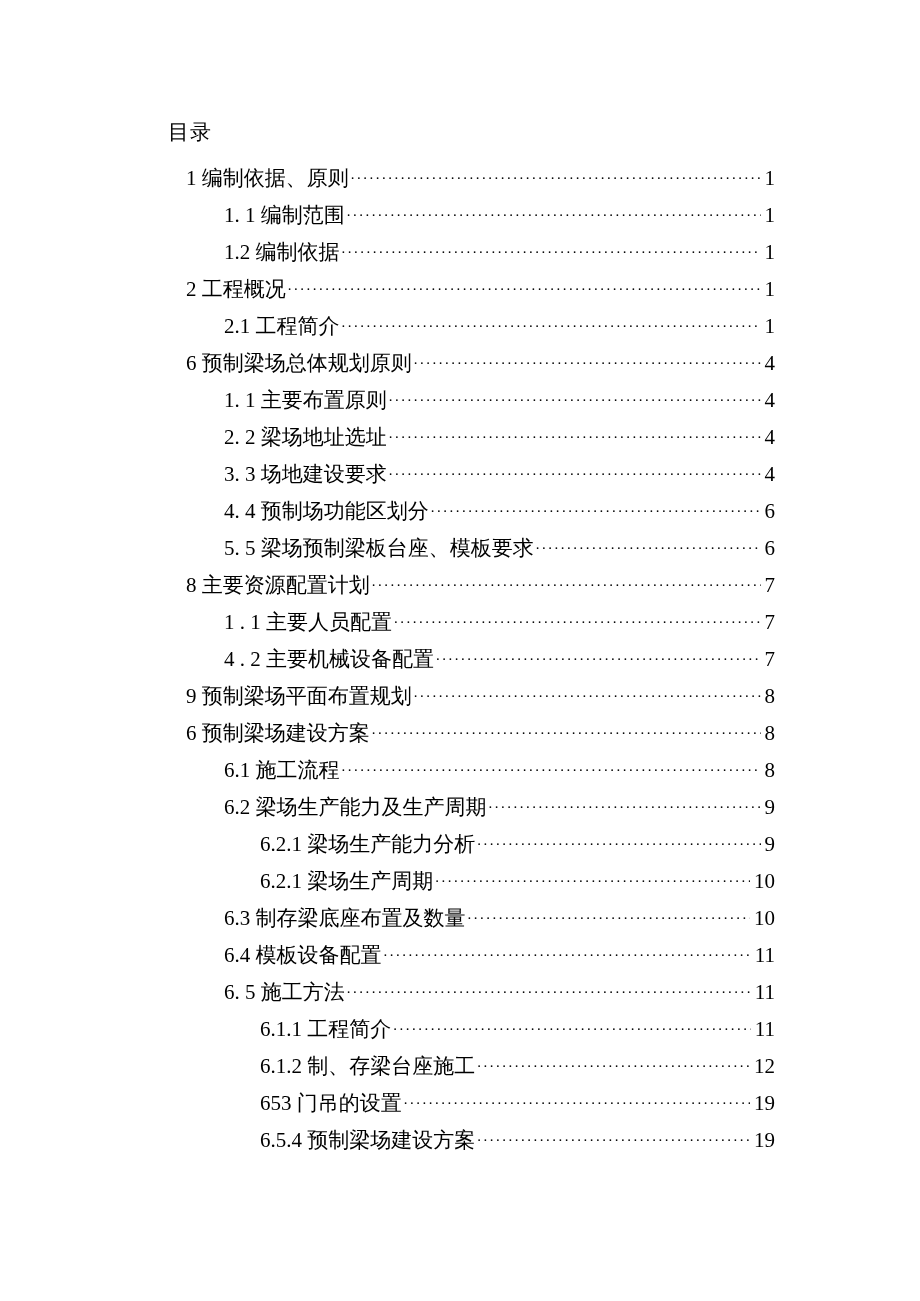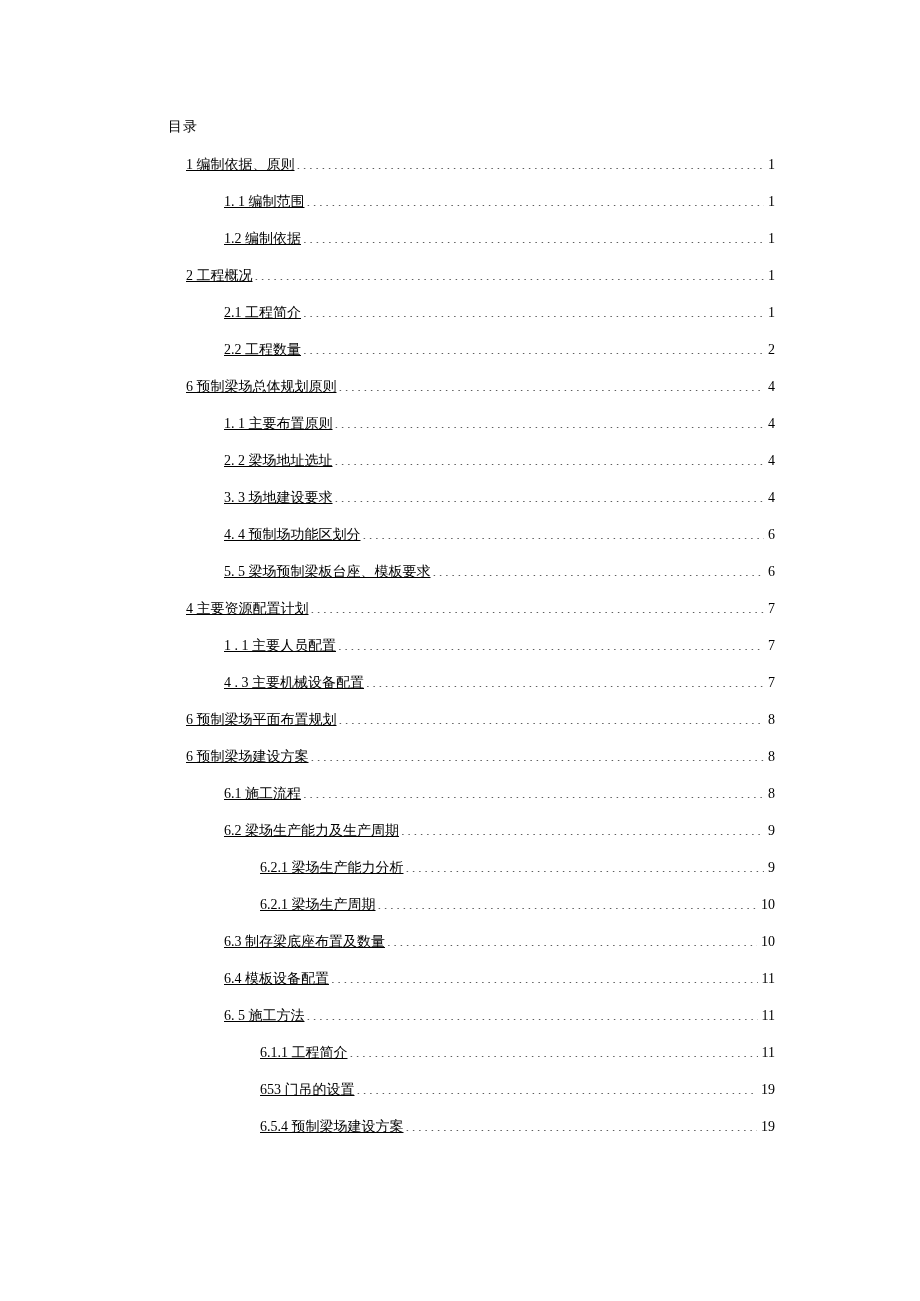--- a/index.html
+++ b/index.html
@@ -8,38 +8,38 @@
     background: #ffffff;
     font-family: "SimSun", "宋体", serif;
     color: #000;
   }
   .page {
     width: 920px;
     height: 1301px;
     box-sizing: border-box;
     padding: 118px 145px 90px 168px;
     position: relative;
-    font-size: 14px;
+    font-size: 21px;
     line-height: 1.35;
   }
   .toc-title {
     margin-bottom: 18px;
     letter-spacing: 1px;
   }
   .toc-row {
     display: flex;
     align-items: baseline;
     white-space: nowrap;
     margin-bottom: 0;
     height: 37px;
   }
   .lvl-1 { padding-left: 18px; }
   .lvl-2 { padding-left: 56px; }
   .lvl-3 { padding-left: 92px; }
-  .toc-text { flex: 0 0 auto; text-decoration: underline; }
+  .toc-text { flex: 0 0 auto; }
   .leader {
     flex: 1 1 auto;
     overflow: hidden;
     position: relative;
     height: 1em;
     margin: 0 2px;
   }
   .leader::after {
     content: "........................................................................................................................................................................";
     position: absolute;
@@ -77,25 +77,20 @@
       <div class="toc-row lvl-1">
         <span class="toc-text">2 工程概况</span>
         <span class="leader"></span>
         <span class="toc-page">1</span>
       </div>
       <div class="toc-row lvl-2">
         <span class="toc-text">2.1  工程简介</span>
         <span class="leader"></span>
         <span class="toc-page">1</span>
       </div>
-      <div class="toc-row lvl-2">
-        <span class="toc-text">2.2  工程数量</span>
-        <span class="leader"></span>
-        <span class="toc-page">2</span>
-      </div>
       <div class="toc-row lvl-1">
         <span class="toc-text">6 预制梁场总体规划原则</span>
         <span class="leader"></span>
         <span class="toc-page">4</span>
       </div>
       <div class="toc-row lvl-2">
         <span class="toc-text">1. 1 主要布置原则</span>
         <span class="leader"></span>
         <span class="toc-page">4</span>
       </div>
@@ -113,36 +108,36 @@
         <span class="toc-text">4. 4 预制场功能区划分</span>
         <span class="leader"></span>
         <span class="toc-page">6</span>
       </div>
       <div class="toc-row lvl-2">
         <span class="toc-text">5. 5 梁场预制梁板台座、模板要求</span>
         <span class="leader"></span>
         <span class="toc-page">6</span>
       </div>
       <div class="toc-row lvl-1">
-        <span class="toc-text">4 主要资源配置计划</span>
+        <span class="toc-text">8 主要资源配置计划</span>
         <span class="leader"></span>
         <span class="toc-page">7</span>
       </div>
       <div class="toc-row lvl-2">
         <span class="toc-text">1 . 1 主要人员配置</span>
         <span class="leader"></span>
         <span class="toc-page">7</span>
       </div>
       <div class="toc-row lvl-2">
-        <span class="toc-text">4 . 3 主要机械设备配置</span>
+        <span class="toc-text">4 . 2 主要机械设备配置</span>
         <span class="leader"></span>
         <span class="toc-page">7</span>
       </div>
       <div class="toc-row lvl-1">
-        <span class="toc-text">6 预制梁场平面布置规划</span>
+        <span class="toc-text">9 预制梁场平面布置规划</span>
         <span class="leader"></span>
         <span class="toc-page">8</span>
       </div>
       <div class="toc-row lvl-1">
         <span class="toc-text">6 预制梁场建设方案</span>
         <span class="leader"></span>
         <span class="toc-page">8</span>
       </div>
       <div class="toc-row lvl-2">
         <span class="toc-text">6.1 施工流程</span>
@@ -176,20 +171,25 @@
       </div>
       <div class="toc-row lvl-2">
         <span class="toc-text">6. 5 施工方法</span>
         <span class="leader"></span>
         <span class="toc-page">11</span>
       </div>
       <div class="toc-row lvl-3">
         <span class="toc-text">6.1.1 工程简介</span>
         <span class="leader"></span>
         <span class="toc-page">11</span>
+      </div>
+      <div class="toc-row lvl-3">
+        <span class="toc-text">6.1.2 制、存梁台座施工</span>
+        <span class="leader"></span>
+        <span class="toc-page">12</span>
       </div>
       <div class="toc-row lvl-3">
         <span class="toc-text">653 门吊的设置</span>
         <span class="leader"></span>
         <span class="toc-page">19</span>
       </div>
       <div class="toc-row lvl-3">
         <span class="toc-text">6.5.4 预制梁场建设方案</span>
         <span class="leader"></span>
         <span class="toc-page">19</span>

